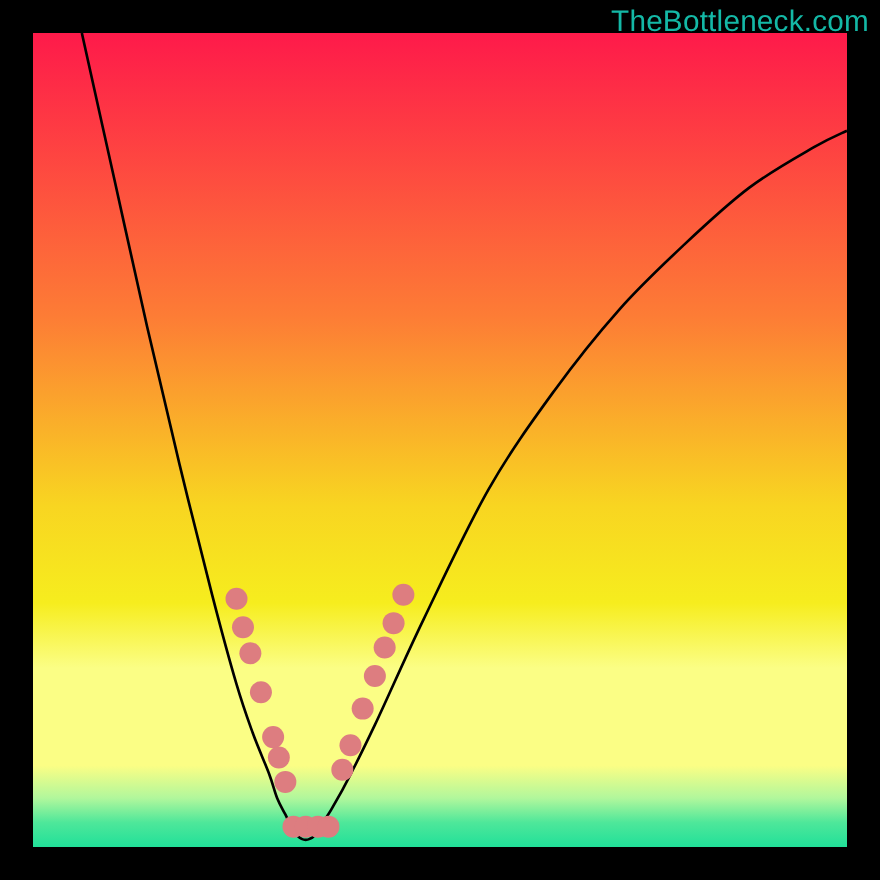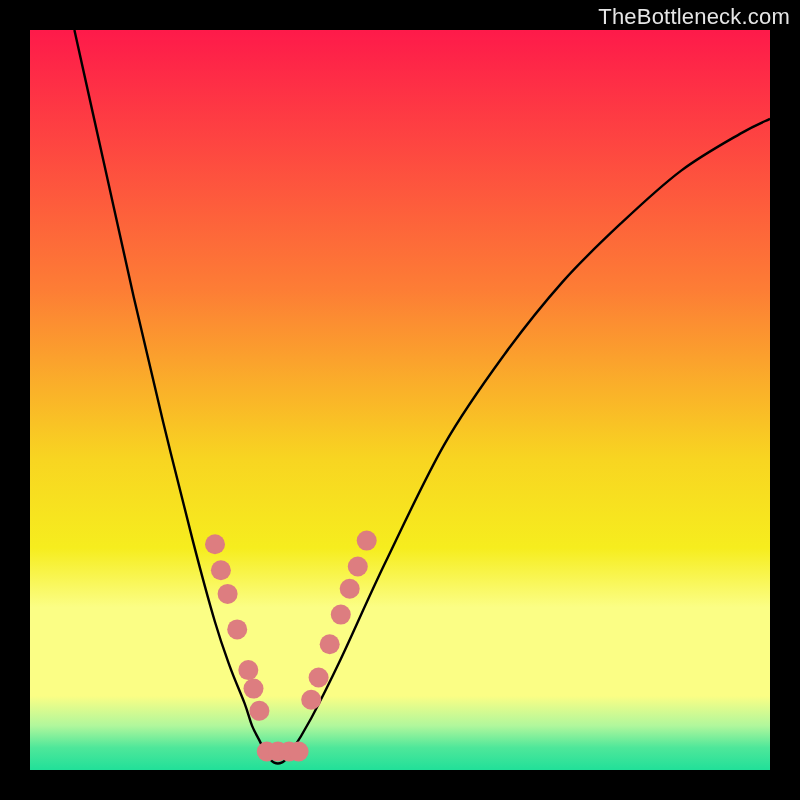--- a/index.html
+++ b/index.html
@@ -21,22 +21,22 @@
   }
   .bg {
     position: absolute;
     left: 0; top: 0;
     width: 100%; height: 100%;
   }
   .watermark {
     position: absolute;
     top: 4px;
     right: 10px;
-    color: #e5e5e5;
-    font-size: 22px;
+    color: #14b8a6;
+    font-size: 27px;
     font-weight: 500;
     letter-spacing: 0.2px;
   }
   .curve {
     position: absolute;
     left: 0; top: 0;
     width: 100%; height: 100%;
   }
   .dot {
     fill: #dd7d80;

